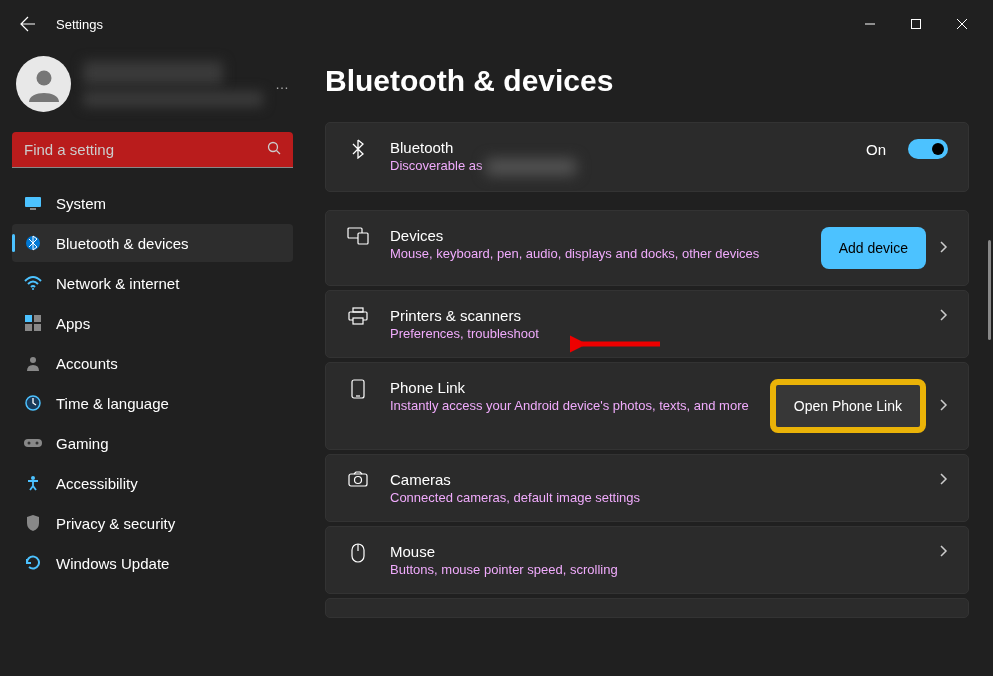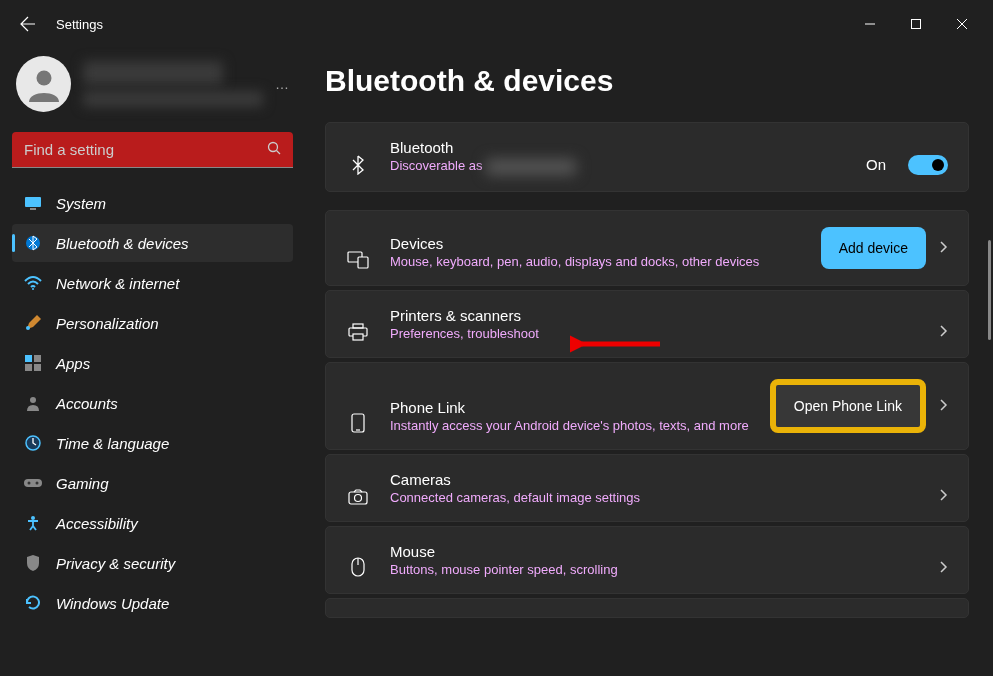--- a/index.html
+++ b/index.html
@@ -20,30 +20,30 @@
     .profile-info { flex: 1; }
     .profile-name { height: 24px; background: #3a3a3a; border-radius: 2px; filter: blur(6px); width: 140px; }
     .profile-email { height: 16px; background: #3a3a3a; border-radius: 2px; margin-top: 6px; filter: blur(6px); width: 180px; }
     .ellipsis { color: #aaa; font-size: 14px; }
     
     .search-box { position: relative; margin: 4px 0 16px; }
     .search-input { width: 100%; height: 36px; background: #b91c1c; border: none; border-bottom: 1px solid #888; color: #fff; padding: 0 40px 0 12px; font-size: 15px; border-radius: 4px 4px 0 0; }
     .search-input::placeholder { color: #ccc; }
     .search-icon { position: absolute; right: 12px; top: 50%; transform: translateY(-50%); color: #ccc; }
     
-    .nav { display: flex; flex-direction: column; gap: 2px; font-style: italic; }
+    .nav { display: flex; flex-direction: column; gap: 2px; }
     .nav-item { display: flex; align-items: center; height: 38px; padding: 0 12px; border-radius: 4px; cursor: pointer; gap: 14px; font-size: 15px; position: relative; }
     .nav-item.active { background: #2d2d2d; }
     .nav-item.active::before { content: ''; position: absolute; left: 0; top: 10px; bottom: 10px; width: 3px; background: #4cc2ff; border-radius: 2px; }
     .nav-icon { width: 18px; height: 18px; display: flex; align-items: center; justify-content: center; font-size: 16px; }
     
     .main { flex: 1; padding: 16px 24px 0 20px; overflow-y: auto; }
     .page-title { font-size: 30px; font-weight: 600; margin-bottom: 24px; }
     
-    .card { background: #2b2b2b; border: 1px solid #333; border-radius: 5px; padding: 16px 20px; margin-bottom: 4px; display: flex; align-items: flex-end; gap: 20px; cursor: pointer; min-height: 68px; }
+    .card { background: #2b2b2b; border: 1px solid #333; border-radius: 5px; padding: 16px 20px; margin-bottom: 4px; display: flex; align-items: flex-start; gap: 20px; cursor: pointer; min-height: 68px; }
     .card-icon { width: 24px; display: flex; align-items: center; justify-content: center; color: #fff; }
     .card-body { flex: 1; }
     .card-title { font-size: 15px; color: #fff; }
     .card-subtitle { font-size: 13px; color: #f0abfc; margin-top: 2px; }
     .card-action { display: flex; align-items: center; gap: 14px; }
     .chevron { color: #ccc; }
     
     .toggle-label { font-size: 15px; margin-right: 8px; }
     .toggle { width: 40px; height: 20px; background: #4cc2ff; border-radius: 10px; position: relative; cursor: pointer; }
     .toggle::after { content: ''; position: absolute; width: 12px; height: 12px; background: #000; border-radius: 50%; top: 4px; right: 4px; }
@@ -139,29 +139,20 @@
             <svg width="18" height="14" viewBox="0 0 18 14">
               <path d="M1 5 Q9 -3 17 5 M4 8 Q9 3 14 8 M7 11 Q9 9 11 11" stroke="#4cc2ff" stroke-width="2" fill="none"></path>
               <circle cx="9" cy="13" r="1" fill="#4cc2ff"></circle>
             </svg>
           </span>
         <span>Network &amp; internet</span>
       </div>
       <div class="nav-item">
         <span class="nav-icon">
             <svg width="16" height="16" viewBox="0 0 16 16">
-              <path d="M2 14 L4 8 L12 0 L16 4 L8 12 Z" fill="#d08830"></path>
-              <circle cx="3" cy="13" r="2" fill="#4cc2ff"></circle>
-            </svg>
-          </span>
-        <span>Personalization</span>
-      </div>
-      <div class="nav-item">
-        <span class="nav-icon">
-            <svg width="16" height="16" viewBox="0 0 16 16">
               <rect x="0" y="0" width="7" height="7" fill="#4cc2ff"></rect>
               <rect x="9" y="0" width="7" height="7" fill="#888"></rect>
               <rect x="0" y="9" width="7" height="7" fill="#888"></rect>
               <rect x="9" y="9" width="7" height="7" fill="#888"></rect>
             </svg>
           </span>
         <span>Apps</span>
       </div>
       <div class="nav-item">
         <span class="nav-icon">

